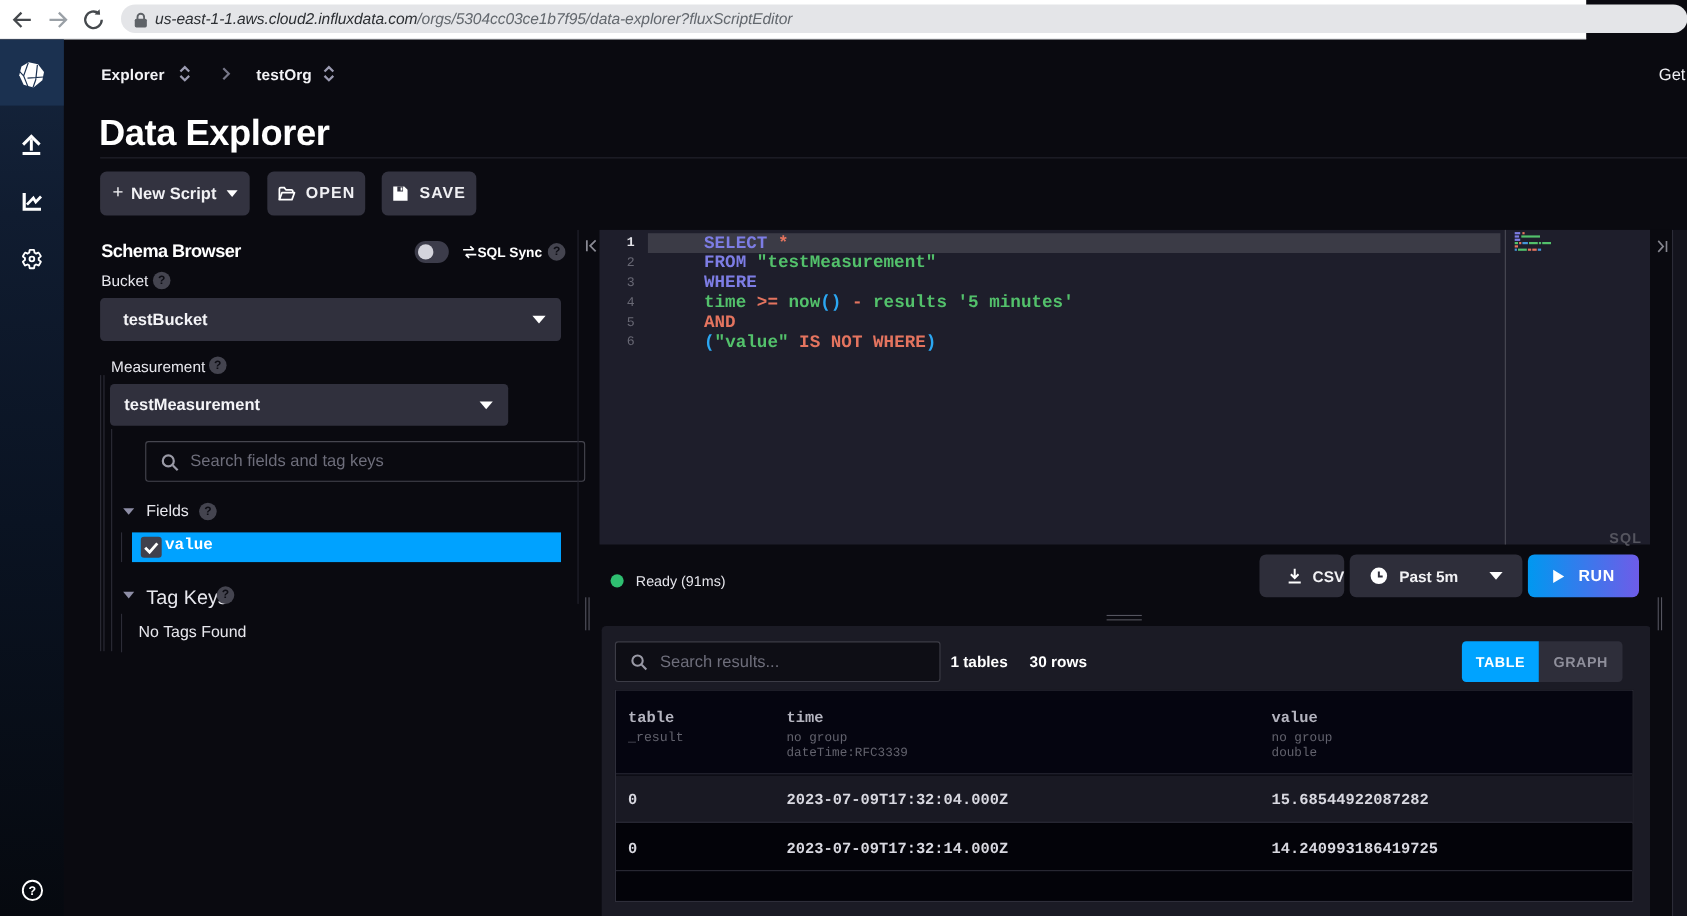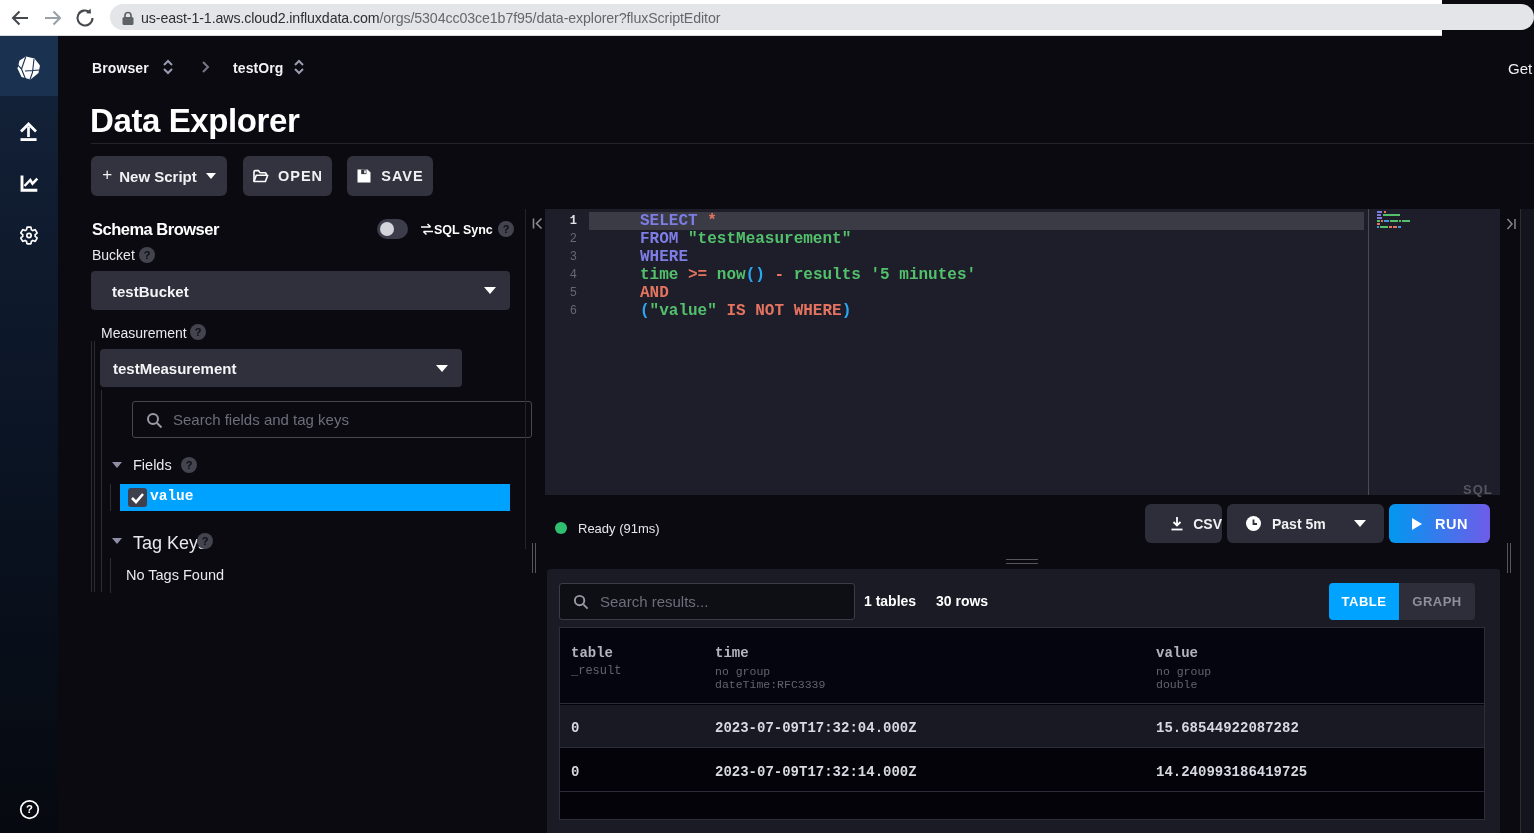--- a/index.html
+++ b/index.html
@@ -2,21 +2,21 @@
 <html><head>
 <meta charset="utf-8">
 <style>
   * { margin:0; padding:0; box-sizing:border-box; }
   html,body { width:1534px; height:833px; overflow:hidden; background:#0a0a10;
     font-family:"Liberation Sans", sans-serif; }
   .abs { position:absolute; }
   #page { position:relative; width:1534px; height:833px; }
 
   
-  #chrome { position:absolute; left:0; top:0; width:1442px; height:36px; background:#ffffff; border-bottom:1px solid #d8dade; }
+  #chrome { position:absolute; left:0; top:0; width:1442px; height:36px; background:#ffffff; border-bottom:1px solid #d8dade;font-style:italic; }
   #urlpill { position:absolute; left:110px; top:4px; width:1424px; height:26px;
     background:#e4e5e8; border-radius:13px; }
   #urltext { position:absolute; left:141px; top:10px; font-size:14.2px; color:#2c2f33; letter-spacing:-0.1px; }
   #urltext .path { color:#63686e; }
 
   
   #app { position:absolute; left:0; top:36px; width:1534px; height:797px; background:#0a0a10; }
 
   
   #sidebar { position:absolute; left:0; top:0; width:58px; height:797px;
@@ -135,21 +135,21 @@
         <path fill="none" stroke="#fff" stroke-width="2" d="M19.4 13.5c.04-.32.06-.66.06-1s-.02-.68-.07-1l2.1-1.65c.2-.15.24-.42.12-.64l-2-3.46c-.12-.22-.4-.3-.6-.22l-2.5 1a7.3 7.3 0 0 0-1.7-1l-.4-2.65A.49.49 0 0 0 14 2.5h-4c-.25 0-.46.18-.5.42l-.4 2.65c-.6.25-1.17.6-1.7 1l-2.5-1c-.22-.08-.48 0-.6.22l-2 3.46c-.13.22-.07.49.12.64L4.5 11.5c-.05.32-.08.66-.08 1s.03.68.08 1l-2.1 1.65c-.2.15-.25.42-.13.64l2 3.46c.12.22.39.3.6.22l2.5-1c.52.4 1.08.74 1.7 1l.4 2.65c.03.24.24.42.5.42h4c.25 0 .47-.18.5-.42l.4-2.65c.6-.26 1.17-.6 1.7-1l2.5 1c.22.08.48 0 .6-.22l2-3.46c.12-.22.07-.49-.12-.64L19.4 13.5z"></path>
         <circle cx="12" cy="12.5" r="2.6" fill="none" stroke="#fff" stroke-width="2"></circle>
       </svg>
 
       <svg class="abs" style="left:19px;top:763px" width="21" height="21" viewBox="0 0 24 24">
         <circle cx="12" cy="12" r="10" stroke="#fff" stroke-width="2" fill="none"></circle>
         <text x="12" y="16.5" text-anchor="middle" font-size="13" font-weight="bold" fill="#fff" font-family="Liberation Sans">?</text>
       </svg>
     </div>
 
-    <div class="crumb" style="left:92px;">Browser</div>
+    <div class="crumb" style="left:92px;">Explorer</div>
     <svg class="abs" style="left:162px;top:23px" width="12" height="16" viewBox="0 0 12 16">
       <path d="M2 6 L6 2 L10 6" stroke="#9b9bb1" stroke-width="2" fill="none"></path>
       <path d="M2 10 L6 14 L10 10" stroke="#9b9bb1" stroke-width="2" fill="none"></path>
     </svg>
     <svg class="abs" style="left:200px;top:24px" width="10" height="14" viewBox="0 0 10 14">
       <path d="M3 2 L8 7 L3 12" stroke="#777788" stroke-width="2" fill="none"></path>
     </svg>
     <div class="crumb" style="left:233px;text-align:center;">testOrg</div>
     <svg class="abs" style="left:293px;top:23px" width="12" height="16" viewBox="0 0 12 16">
       <path d="M2 6 L6 2 L10 6" stroke="#9b9bb1" stroke-width="2" fill="none"></path>

